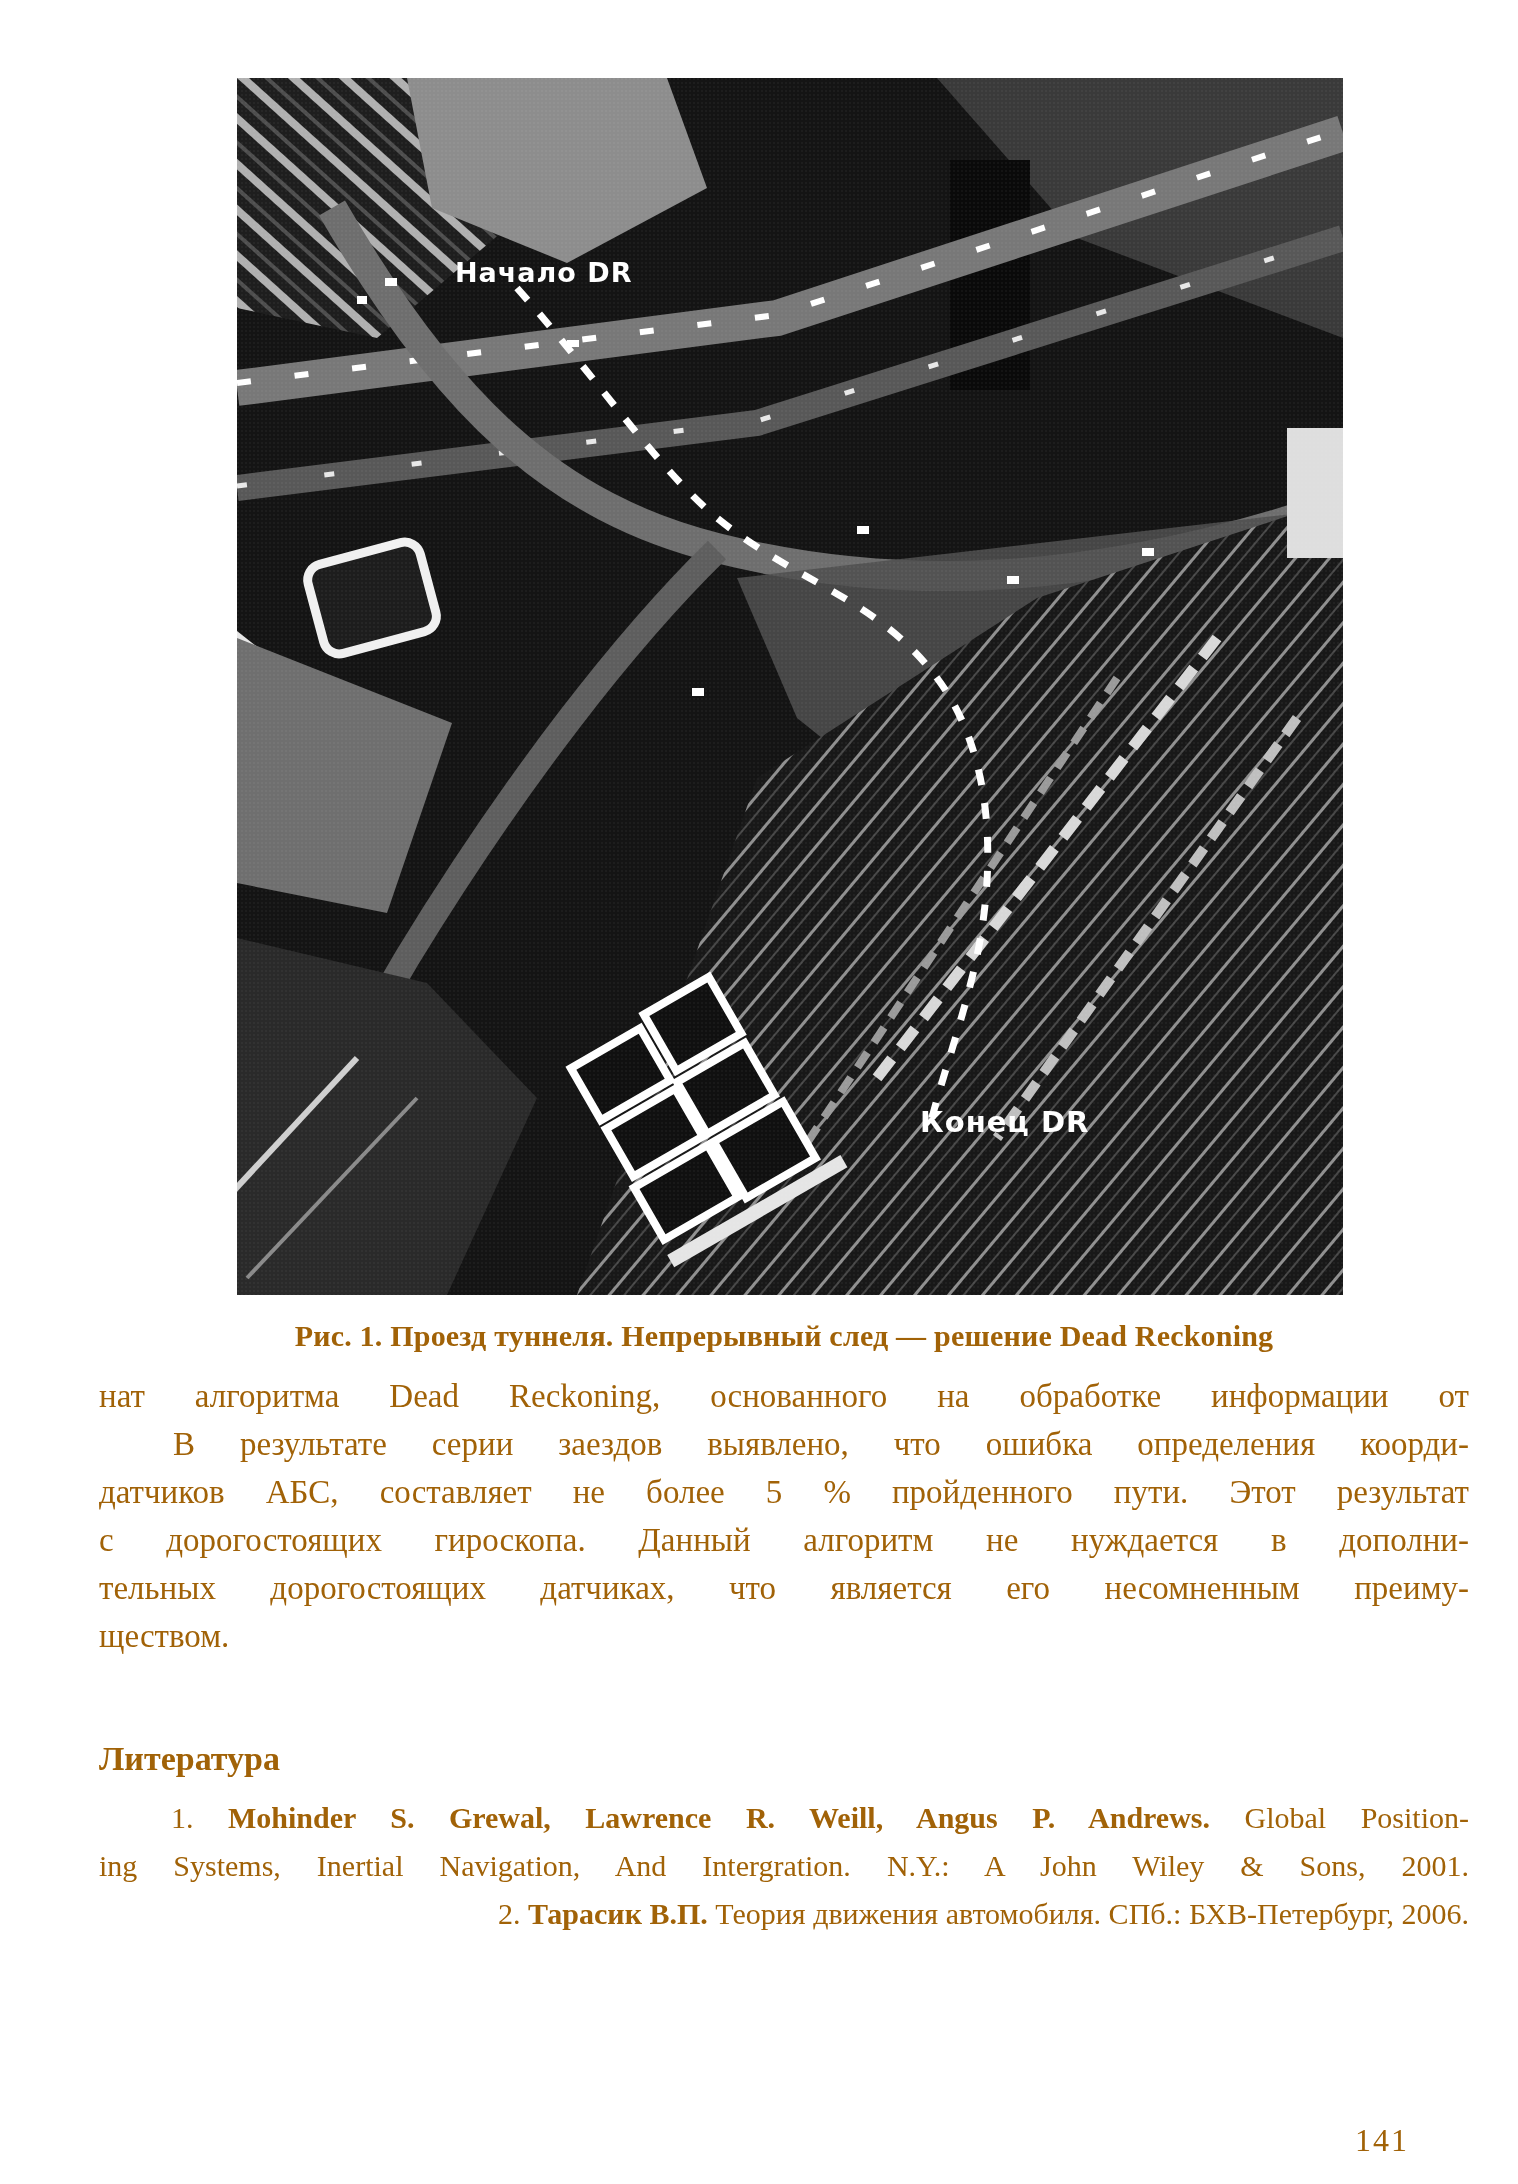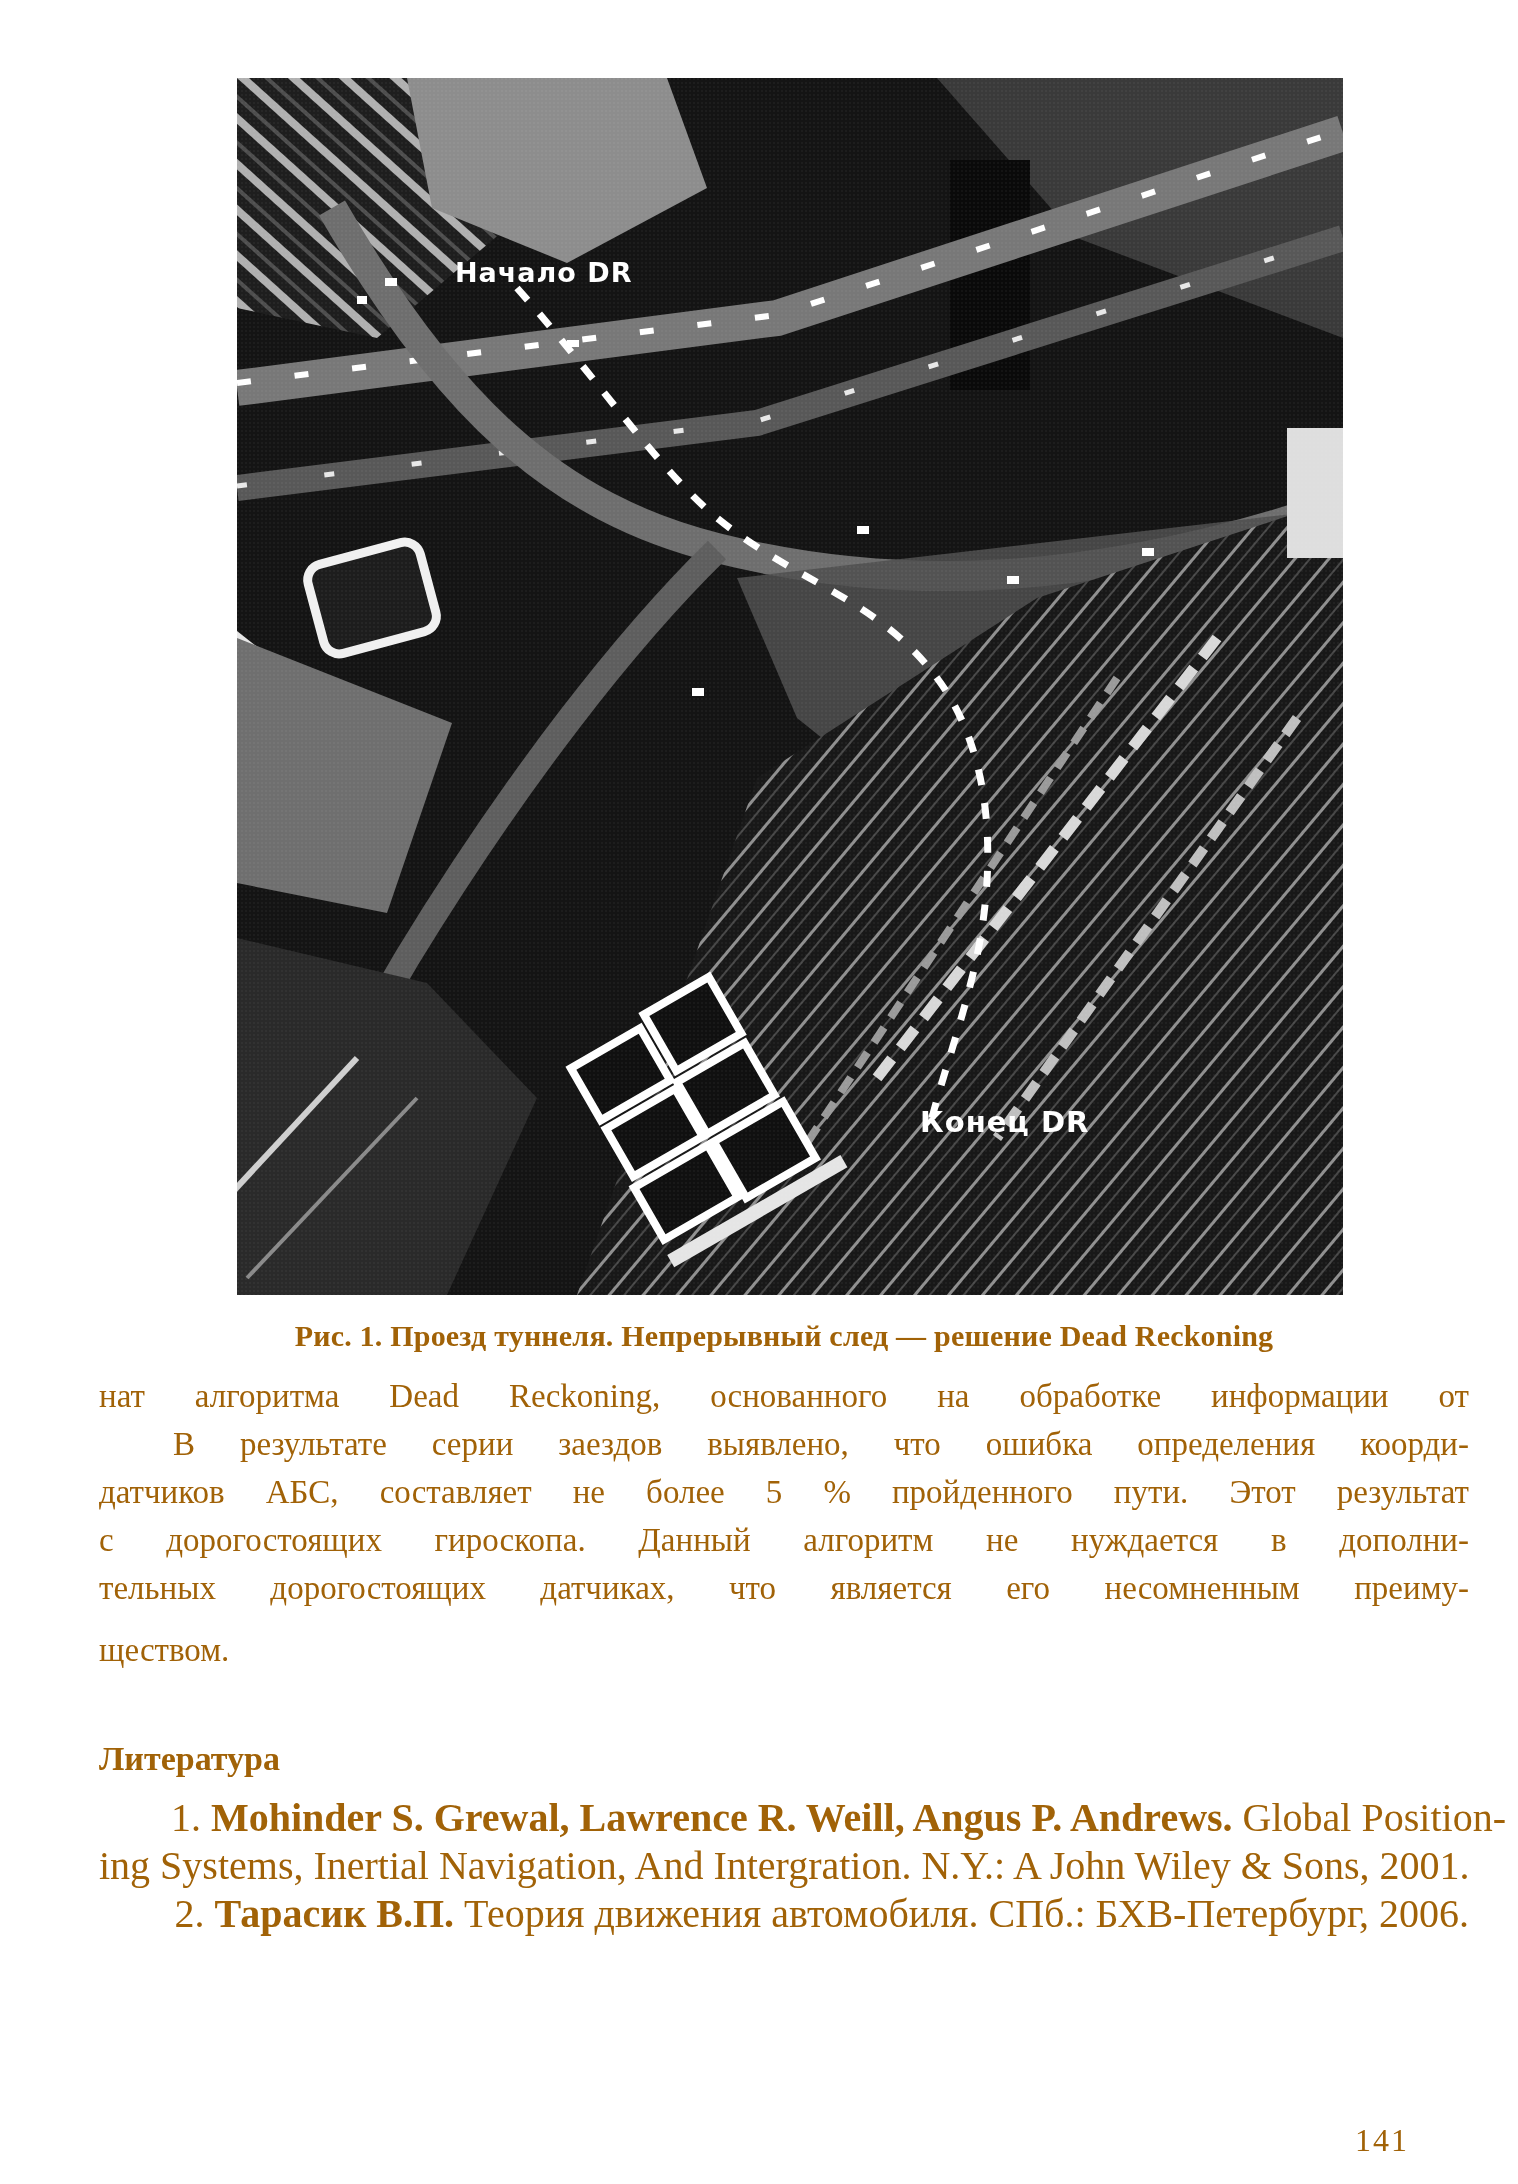--- a/index.html
+++ b/index.html
@@ -40,35 +40,35 @@
     font-size: 33px;
     line-height: 48px;
   }
   .bodyline {
     text-align: justify;
     text-align-last: justify;
     white-space: nowrap;
     height: 48px;
   }
   .bodyline.first { text-indent: 74px; }
-  .bodyline.last { text-align-last: left; margin-top: 14px; }
+  .bodyline.last { text-align-last: left; }
   .lit-heading {
     position: absolute;
     left: 99px;
     top: 1740px;
     width: 1370px;
     font-weight: bold;
     font-size: 34px;
   }
   .refs {
     position: absolute;
     left: 99px;
     top: 1794px;
     width: 1370px;
-    font-size: 40px;
+    font-size: 30px;
     line-height: 48px;
   }
   .ref { height: 48px; white-space: nowrap; text-align: right; }
   .ref.justify { text-align: justify; text-align-last: justify; }
   .ref.indent { text-indent: 72px; }
   .page-number {
     position: absolute;
     left: 1355px;
     top: 2122px;
     font-size: 32px;

